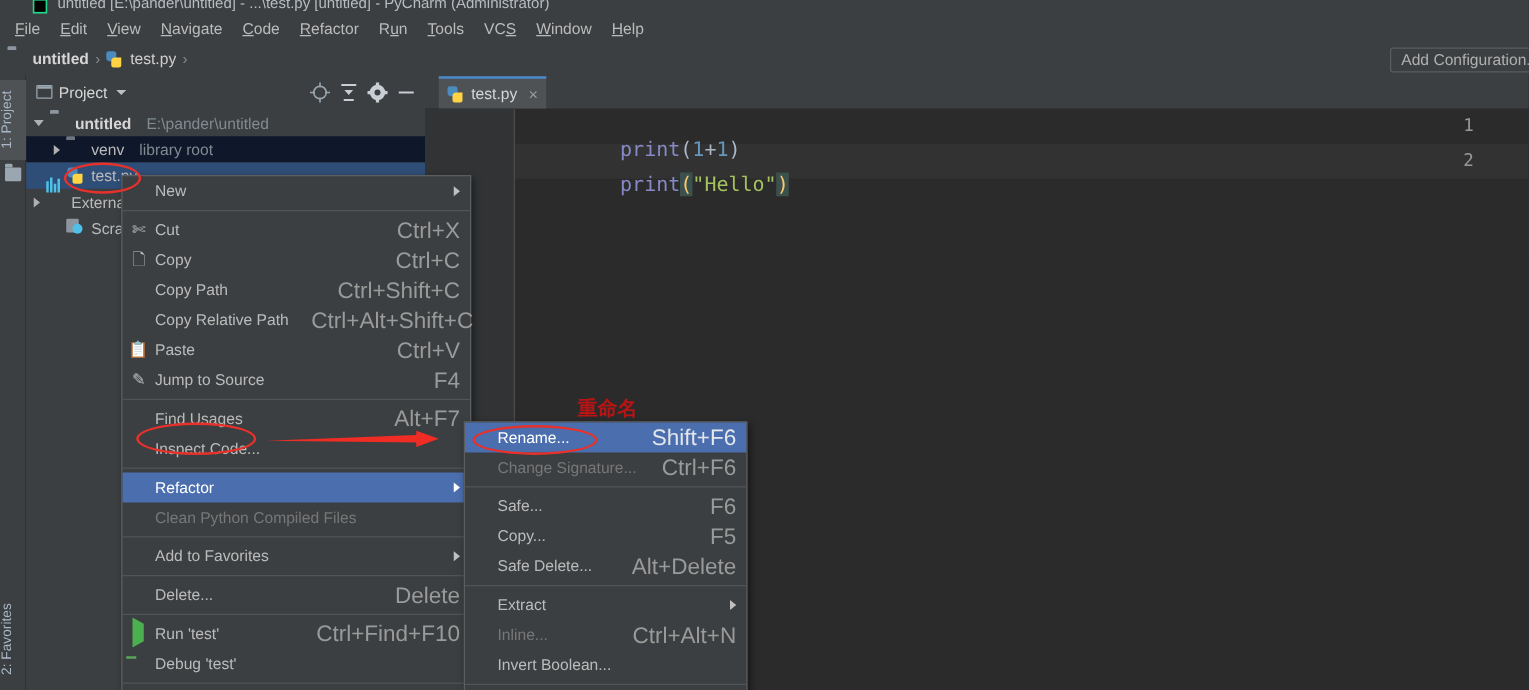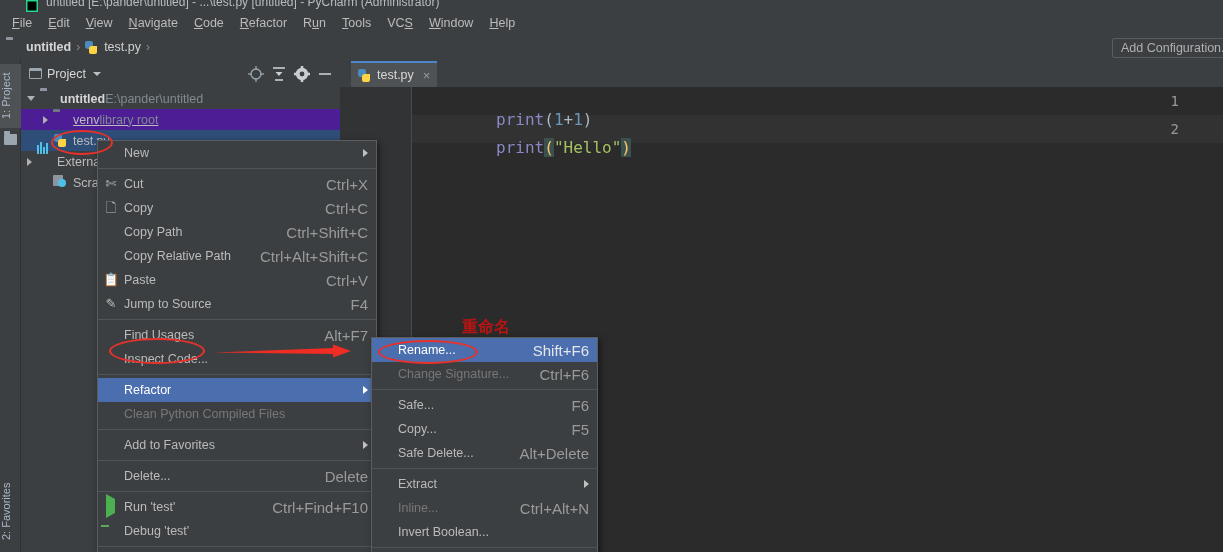--- a/index.html
+++ b/index.html
@@ -95,34 +95,34 @@
     background: #9aa7b0;
   }
   .pp-tools { position: absolute; right: 4px; top: 0; height: 28px; display: flex; align-items: center; }
   .pp-tool { width: 22px; height: 22px; position: relative; margin-left: 1px; }
 
   .tree { position: absolute; left: 0; top: 28px; width: 319px; }
   .trow {
     position: relative; height: 21px; display: flex; align-items: center;
     font-size: 12.5px; color: #bbbbbb; white-space: nowrap;
   }
-  .trow.sel-gray { background: #4c1d95; text-decoration: underline; }
+  .trow.sel-gray { background: #0f172a; }
   .trow.sel-blue { background: #2f4e77; }
   .tarrow {
     width: 0; height: 0; margin-right: 5px; flex: 0 0 auto;
     border-top: 4px solid transparent; border-bottom: 4px solid transparent;
     border-left: 5px solid #b0b0b0;
   }
   .tarrow.down {
     border-left: 4px solid transparent; border-right: 4px solid transparent;
     border-top: 5px solid #b0b0b0; border-bottom: 0;
   }
   .tarrow.none { border: 0; width: 5px; }
   .tlabel { font-weight: bold; color: #d6d6d6; }
-  .tsub { color: #7f8b91; margin-left: 0; font-weight: normal; }
+  .tsub { color: #7f8b91; margin-left: 12px; font-weight: normal; }
   .ticon { width: 15px; height: 15px; margin-right: 5px; position: relative; flex: 0 0 auto; }
 
   .folder { width: 14px; height: 11px; background: #8d96a0; border-radius: 1px; position: relative; }
   .folder:before {
     content: ""; position: absolute; left: 0; top: -3px; width: 7px; height: 3px;
     background: #8d96a0; border-radius: 1px 1px 0 0;
   }
   .folder.dark { background: #6e7781; }
   .folder.dark:before { background: #6e7781; }
 
@@ -196,21 +196,21 @@
   .menu1 { left: 97px; top: 140px; width: 280px; }
   .menu2 { left: 371px; top: 337px; width: 227px; }
   .mrow {
     position: relative; height: 24px; display: flex; align-items: center;
     font-size: 12.5px; color: #bbbbbb; padding-left: 26px; padding-right: 8px;
     white-space: nowrap;
   }
   .mrow.hl { background: #4b6eaf; color: #ffffff; }
   .mrow.dim { color: #777777; text-align: center; }
   .mrow .sc {
-    margin-left: auto; padding-left: 18px; font-size: 15px; color: #9a9a9a;
+    margin-left: auto; padding-left: 18px; font-size: 18px; color: #9a9a9a;
   }
   .mrow.hl .sc { color: #e3e6ea; }
   .mrow .sub {
     margin-left: auto; width: 0; height: 0;
     border-top: 4px solid transparent; border-bottom: 4px solid transparent;
     border-left: 5px solid #c0c0c0;
   }
   .mrow.hl .sub { border-left-color: #ffffff; }
   .msep { height: 1px; background: #515457; margin: 3px 0; }
   .micon {

